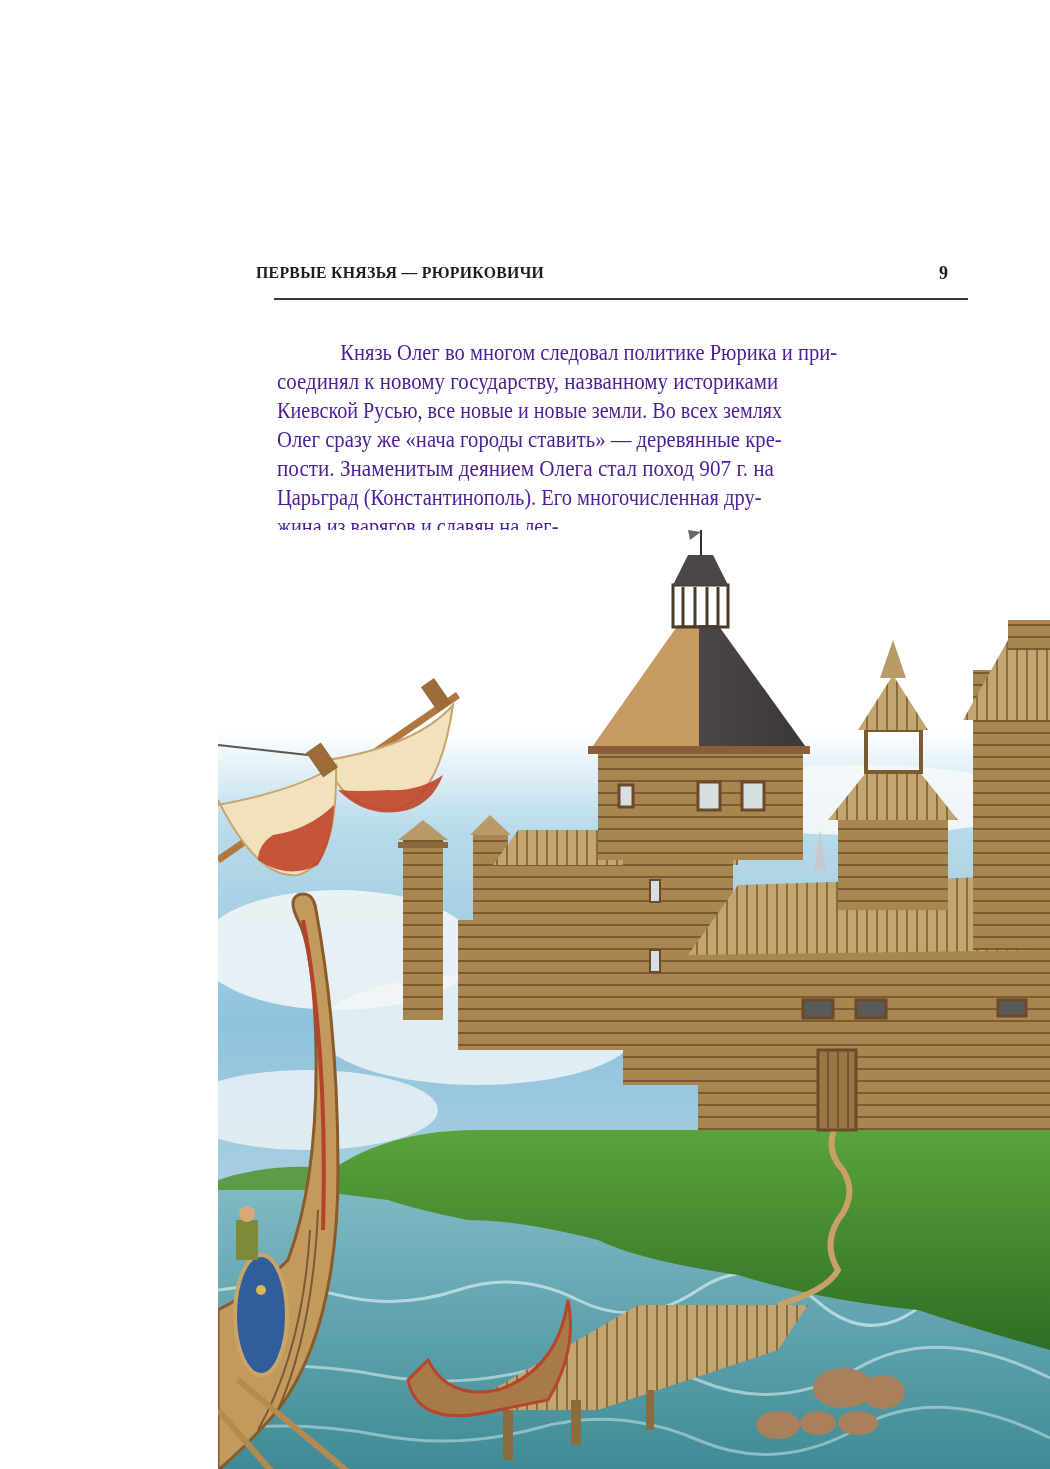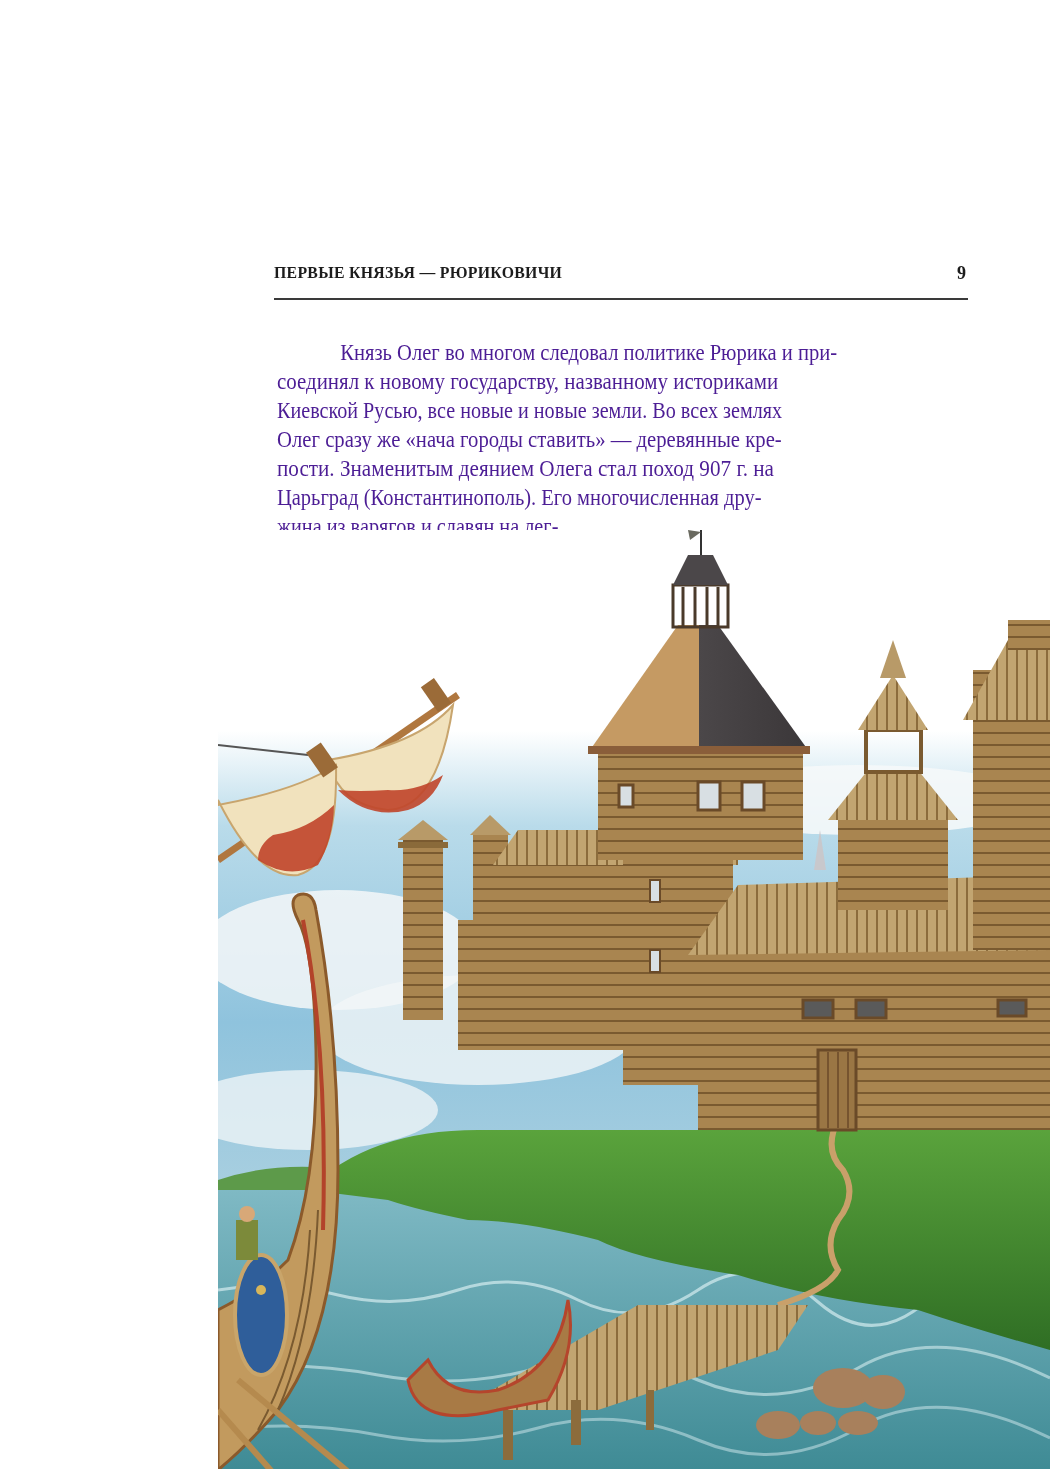--- a/index.html
+++ b/index.html
@@ -3,21 +3,21 @@
   <meta charset="utf-8">
   <style>
     html, body { margin: 0; padding: 0; }
     body {
       width: 1050px; height: 1469px; position: relative; overflow: hidden;
       background: #ffffff;
       font-family: "DejaVu Serif", "Liberation Serif", serif;
       color: #1a1a1a;
     }
     .running-head {
-      position: absolute; left: 274px; top: 263px; width: 694px; height: 26px; text-align: right;
+      position: absolute; left: 256px; top: 263px; width: 694px; height: 26px; text-align: right;
     }
     .running-title {
       position: absolute; left: 0; top: 0;
       font-family: "Liberation Serif", serif; font-weight: bold;
       font-size: 17px; letter-spacing: 0.3px; color: #1c1c1c;
       transform: scaleX(0.93); transform-origin: left top;
     }
     .page-number {
       position: absolute; right: 2px; top: 0;
       font-family: "Liberation Serif", serif; font-weight: bold;

